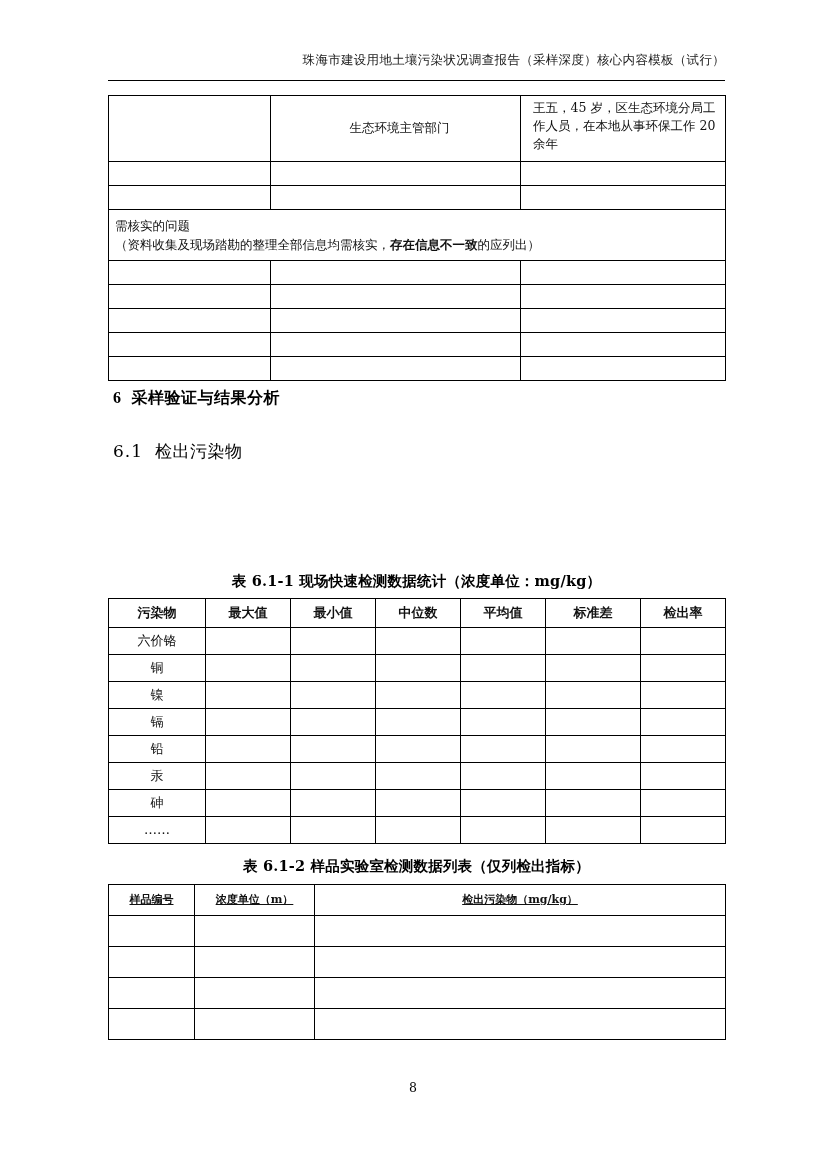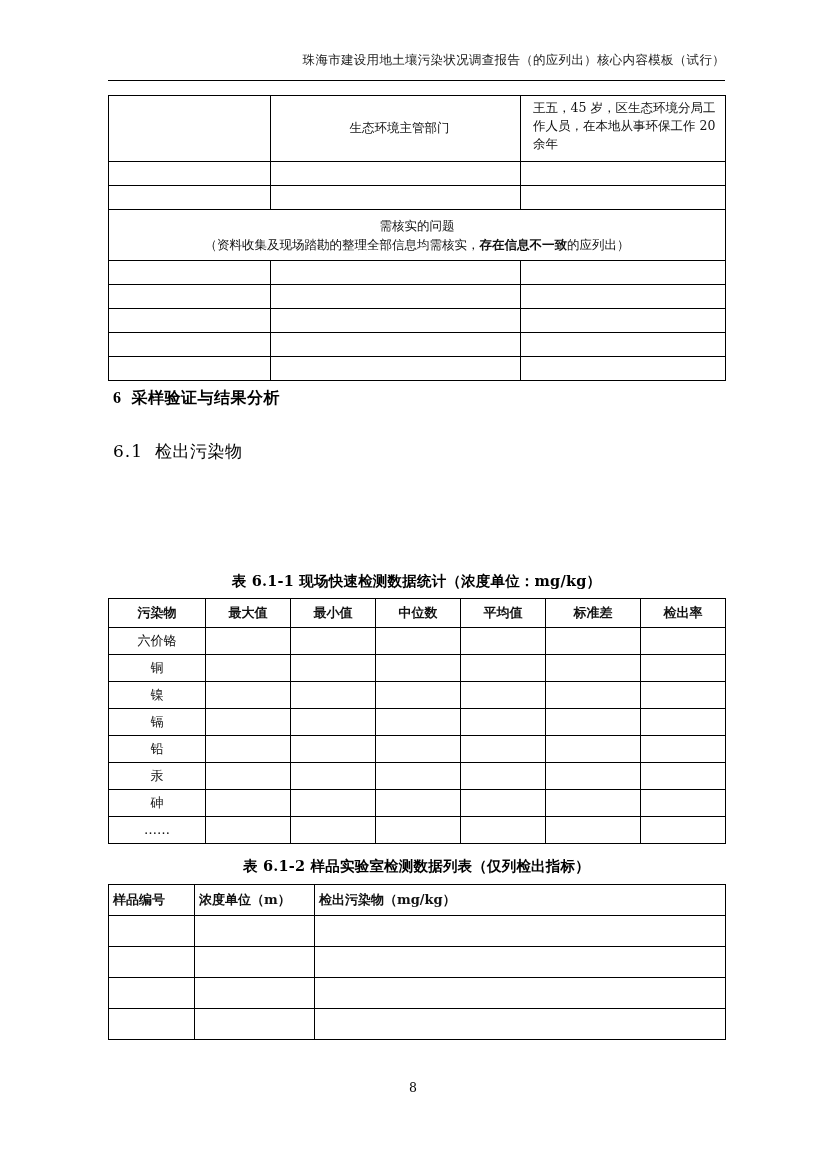--- a/index.html
+++ b/index.html
@@ -65,21 +65,21 @@
     vertical-align: middle;
     padding-left: 12px;
   }
   .t1 td.rowv {
     vertical-align: top;
     line-height: 1.45;
     padding-top: 3px;
   }
   .t1 td.center { text-align: center; }
   .t1 td.merged {
-    text-align: center;
+    text-align: left;
     height: 44px;
     line-height: 1.55;
     padding: 3px 6px;
   }
   .t1 .bold-in { font-weight: bold; }
 
   
   .h1 {
     position: absolute;
     left: 113px;
@@ -144,40 +144,42 @@
     font-weight: bold;
     height: 24px;
     margin-left: 14px;
   }
   .t611 td.namecell { font-weight: normal; }
 
   
   .t612-wrap { position: absolute; left: 108px; top: 884px; }
   .t612 td {
     height: 26px;
-    font-size: 13px;
+    text-align: center;
+    font-size: 11px;
+    text-decoration: underline;
   }
   .t612 tr.head td { font-weight: bold; height: 26px; }
 
   
   .pgnum {
     position: absolute;
     left: 0;
     top: 1080px;
     width: 826px;
     text-align: center;
     font-size: 12.5px;
   }
 </style>
 </head>
 <body>
 
 <div class="page">
 
-  <div class="hdr">珠海市建设用地土壤污染状况调查报告（的应列出）核心内容模板（试行）</div>
+  <div class="hdr">珠海市建设用地土壤污染状况调查报告（采样深度）核心内容模板（试行）</div>
   <div class="hdr-rule"></div>
 
   <div class="t1-wrap">
     <table class="doc t1">
       <colgroup>
         <col style="width:162px">
         <col style="width:250px">
         <col style="width:205px">
       </colgroup>
       <tbody>

